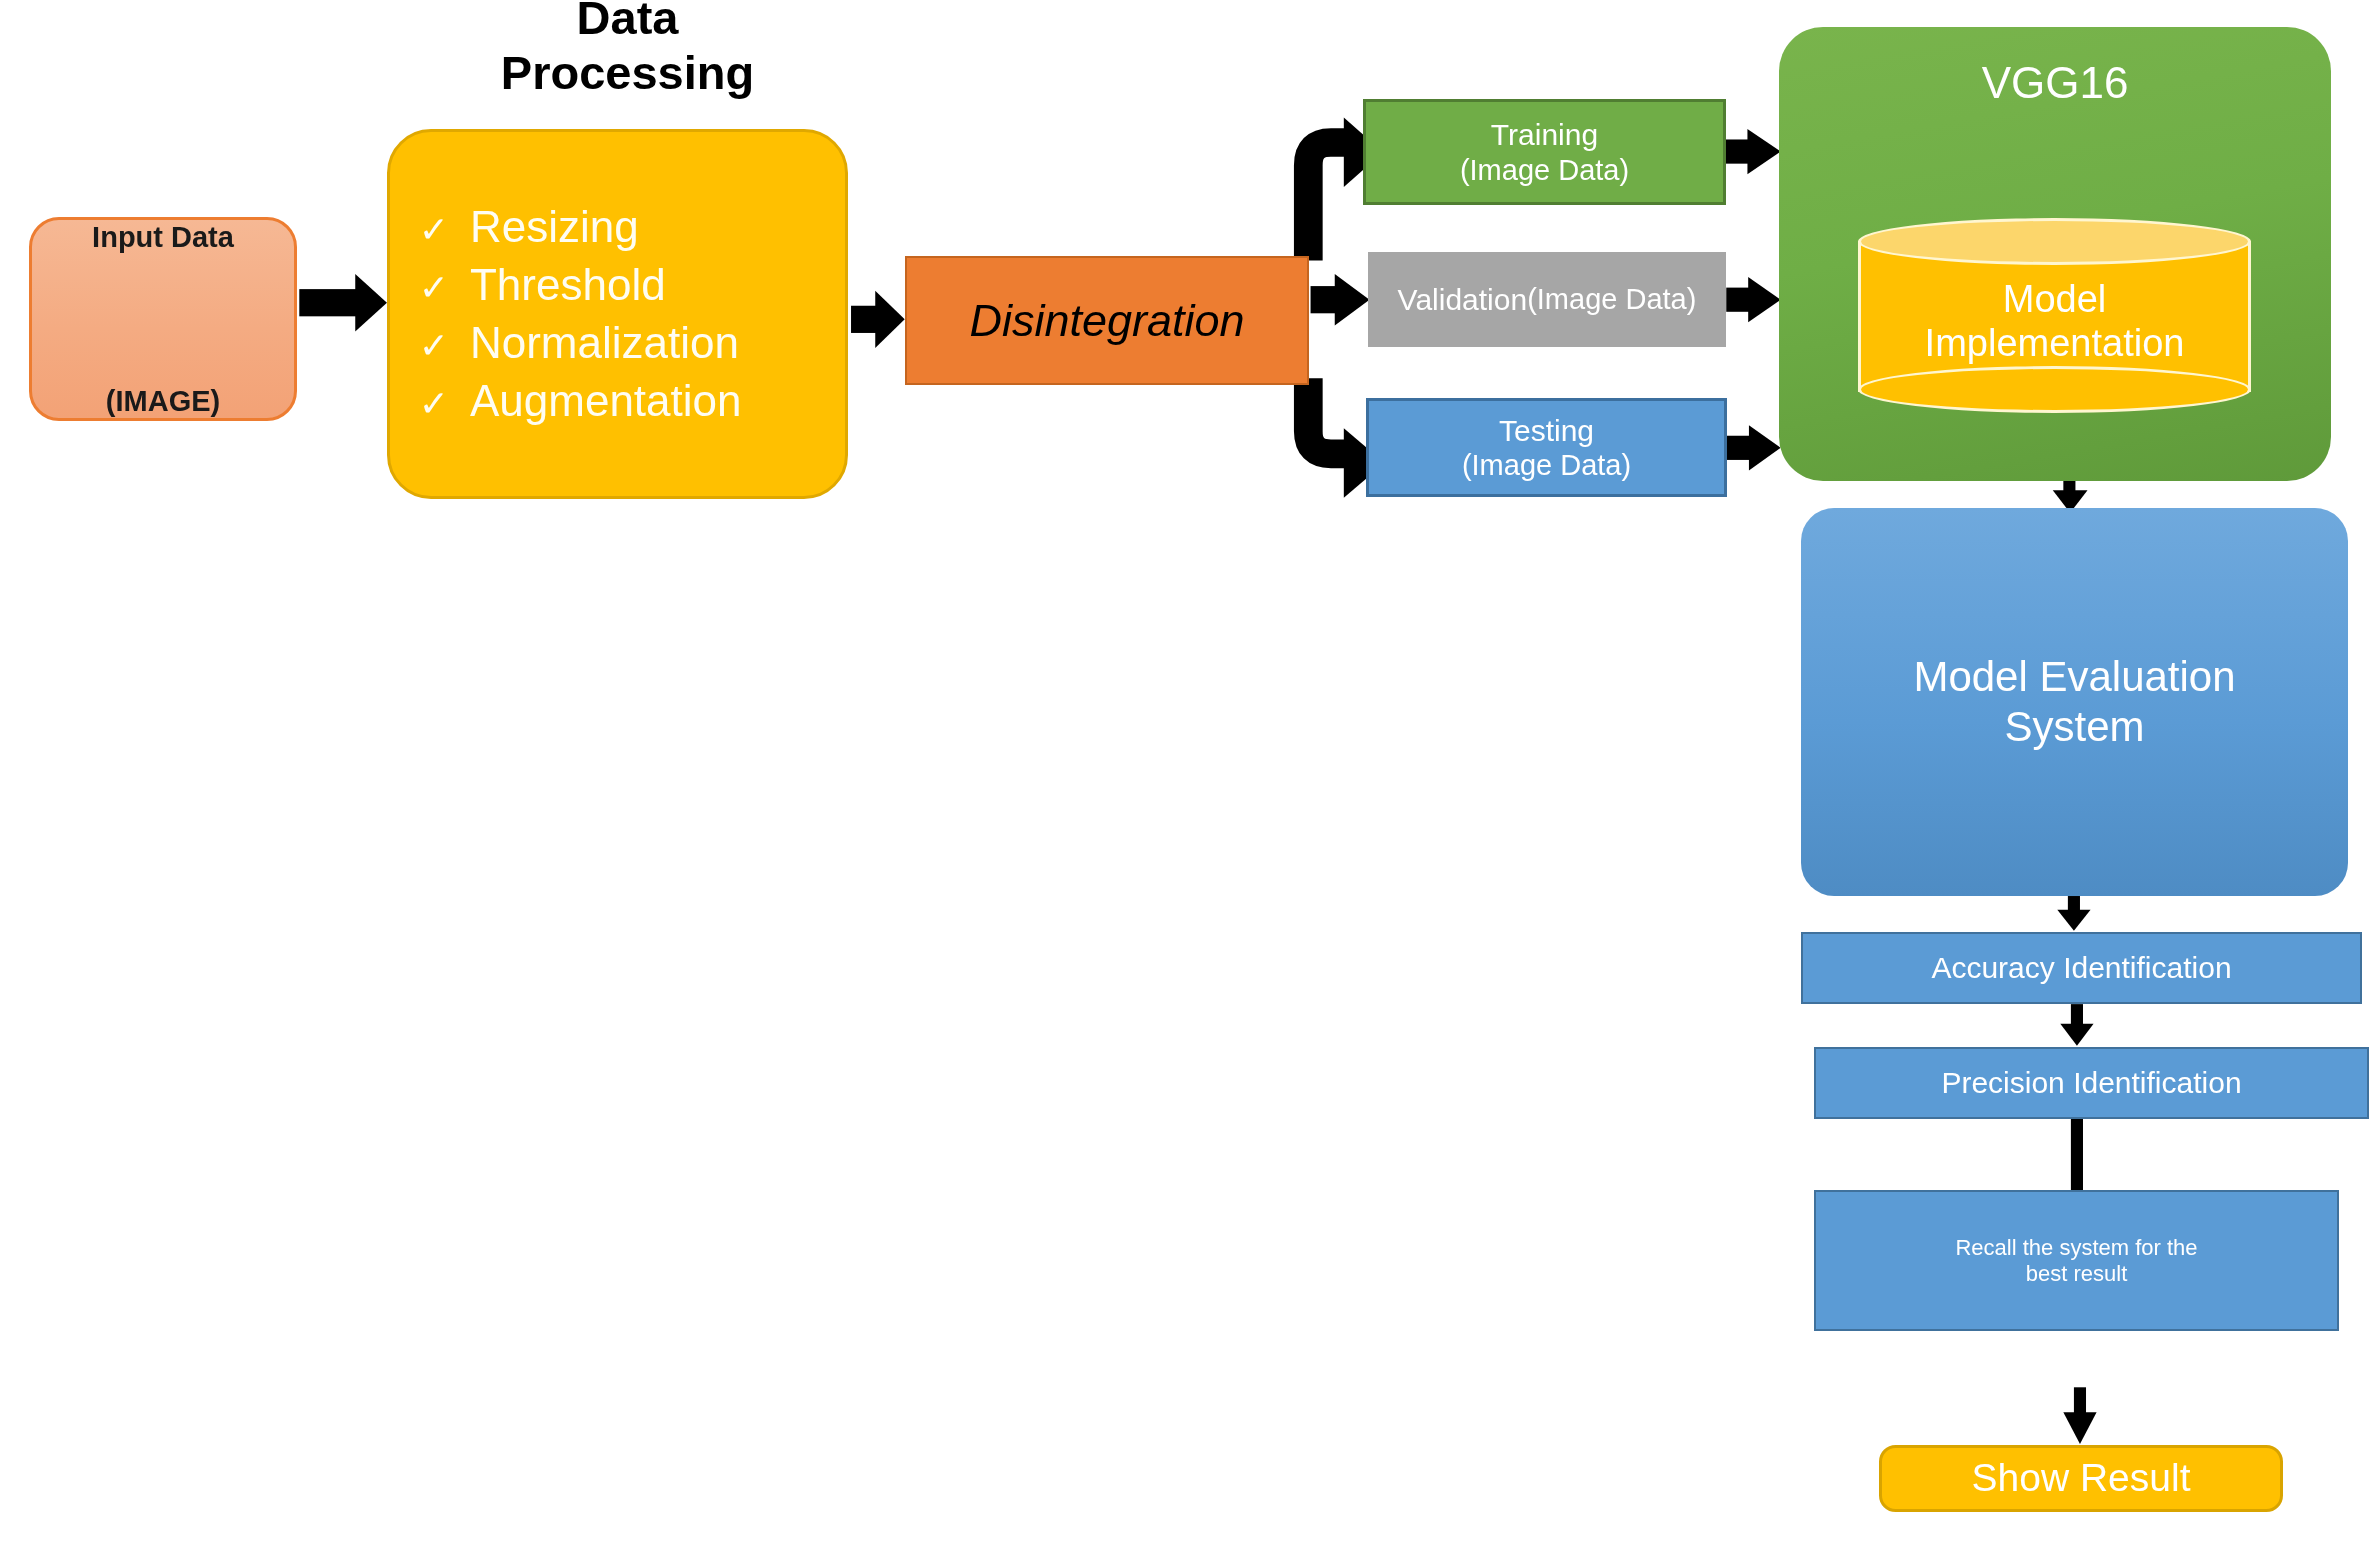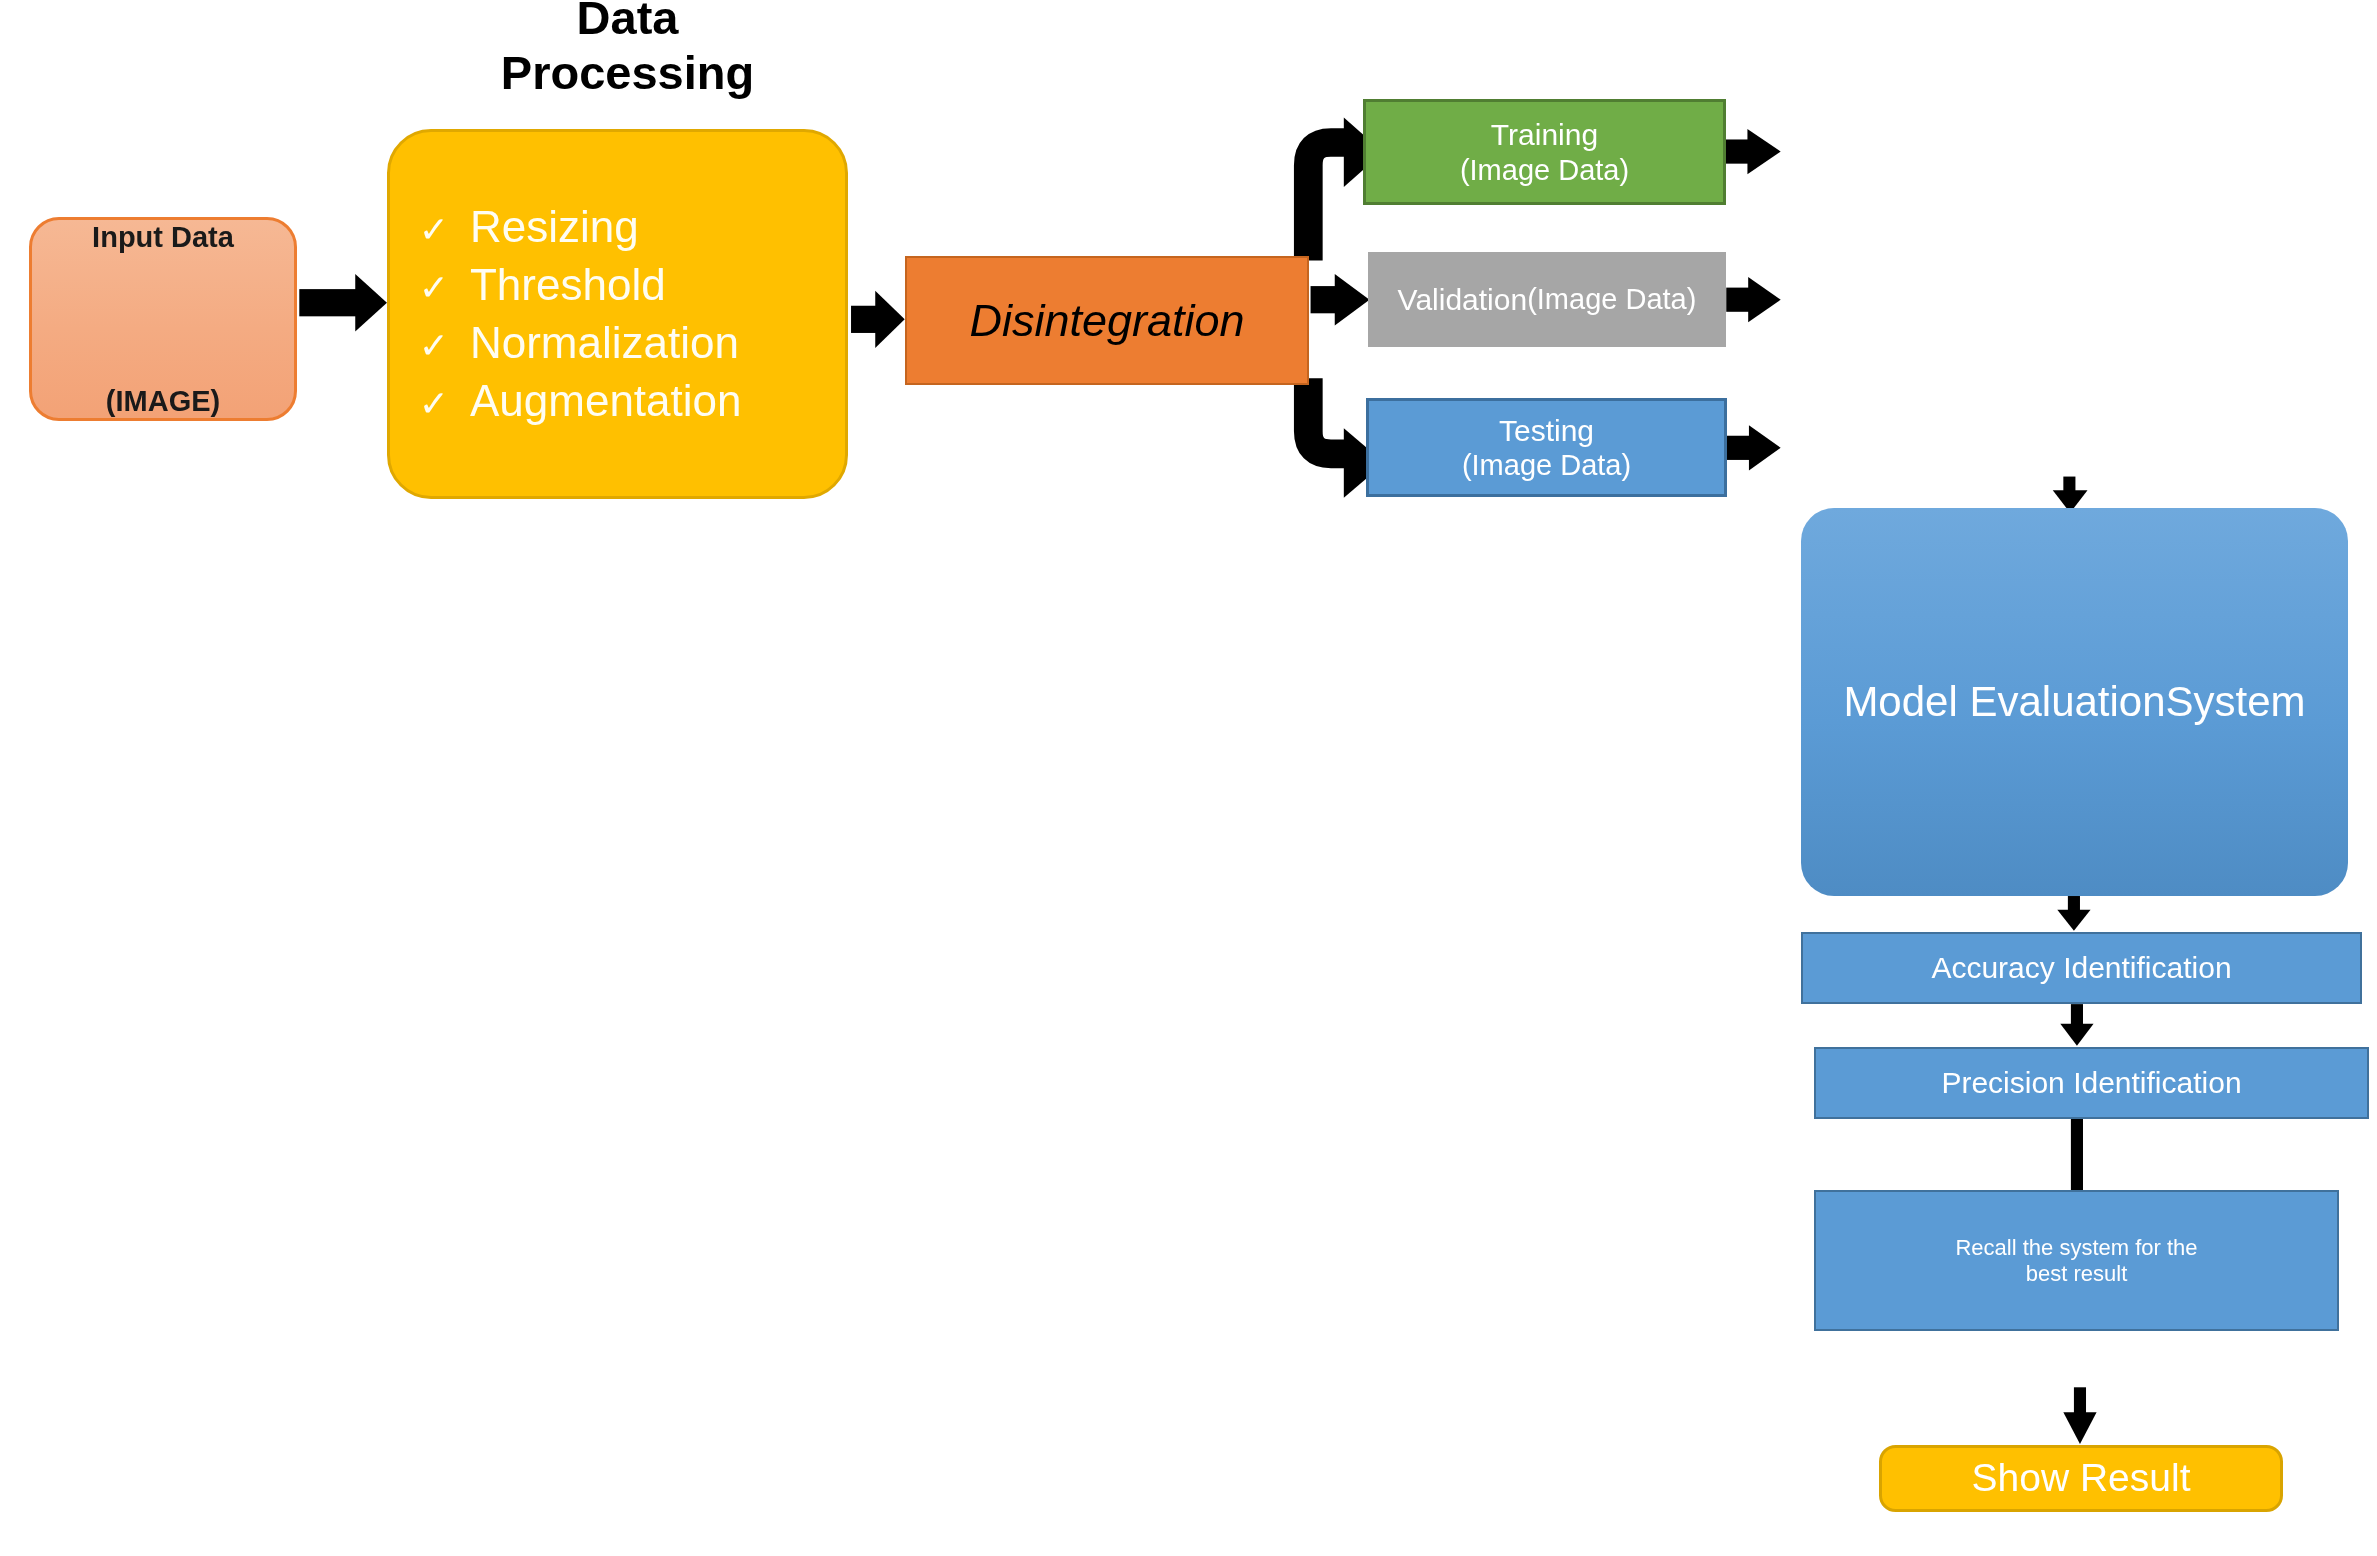--- a/index.html
+++ b/index.html
@@ -219,21 +219,21 @@
   #node-model-evaluation {
     left: 1801px;
     top: 508px;
     width: 547px;
     height: 388px;
     border-radius: 33px;
     background: linear-gradient(180deg, #6fa9dd 0%, #5b9bd5 55%, #4e8cc4 100%);
     border: none;
     color: #ffffff;
     font-size: 42px;
-    flex-direction: row;
+    flex-direction: column;
   }
   #node-accuracy {
     left: 1801px;
     top: 932px;
     width: 561px;
     height: 72px;
     background: #5b9bd5;
     border: 2.3px solid #40719c;
     color: #ffffff;
     font-size: 30px;
@@ -392,20 +392,32 @@
   <div class="node" id="node-validation">
     <span>Validation</span>
     <span class="sub">(Image Data)</span>
   </div>
 
   <div class="node" id="node-testing">
     <span>Testing</span>
     <span class="sub">(Image Data)</span>
   </div>
 
+  <div class="node" id="node-vgg16">
+    <div id="label-vgg16">VGG16</div>
+    <div id="node-model-implementation">
+      <div id="cyl-body"></div>
+      <div id="cyl-bottom"></div>
+      <div id="cyl-top"></div>
+      <div id="cyl-label">
+        <div>Model</div>
+        <div>Implementation</div>
+      </div>
+    </div>
+  </div>
 
   <div class="node" id="node-model-evaluation">
     <span>Model Evaluation</span>
     <span>System</span>
   </div>
 
   <div class="node" id="node-accuracy">Accuracy Identification</div>
 
   <div class="node" id="node-precision">Precision Identification</div>
 

